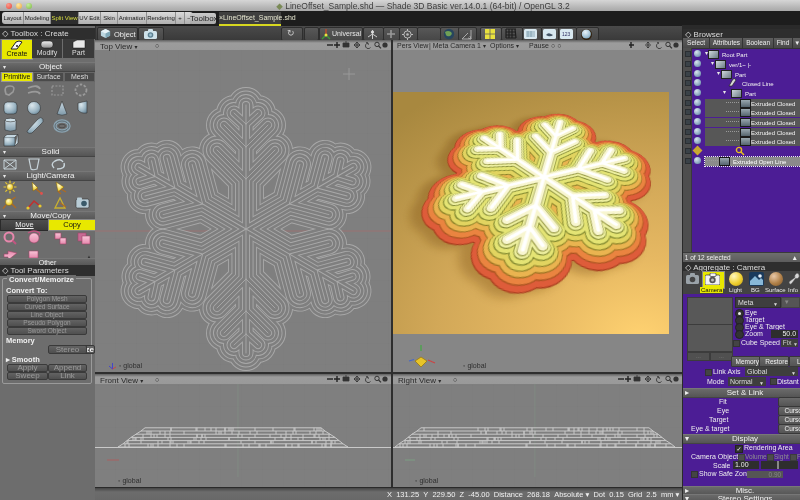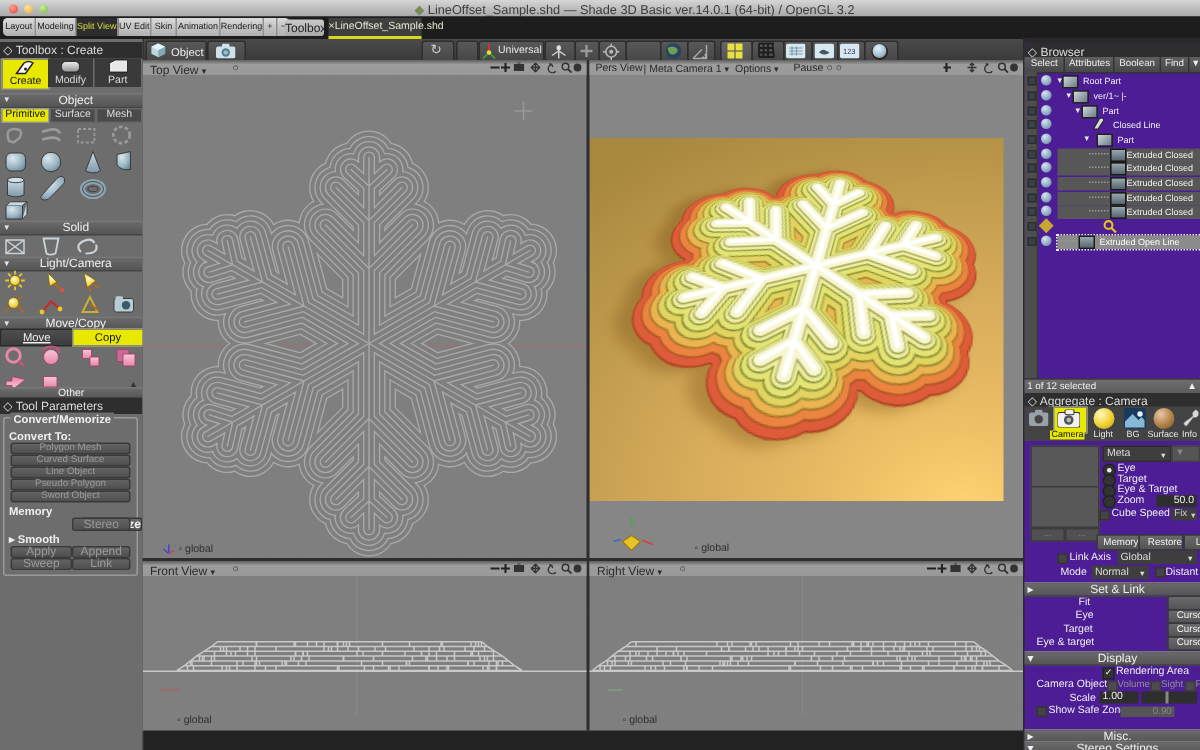--- a/index.html
+++ b/index.html
@@ -836,20 +836,23 @@
       <path d="M20 14 L20 2 M20 14 L34 20 M20 14 L8 18" stroke="#888" stroke-width="0.8" fill="none"></path>
       <path d="M20 8 L20 2" stroke="#44aa44" stroke-width="1.2"></path>
       <path d="M27 17 L34 20" stroke="#cc4444" stroke-width="1.2"></path>
       <path d="M13 16.5 L8 18" stroke="#4466cc" stroke-width="1.2"></path>
       <path d="M14 18 L20 14 L26 18 L20 24 Z" fill="#e8c428" stroke="#9a7a10" stroke-width="0.8"></path>
     </svg>
   </div>
   <div class="abs" style="left:368px;top:322px;color:#2e2e2e;font-size:7px;">◦ global</div>
 </div>
 
+<div class="abs" style="left:95px;top:487px;width:587px;height:13px;background:linear-gradient(#454545,#6c6c6c 30%,#686868);border-top:1px solid #2a2a2a;">
+  <div class="abs txt" style="left:292px;top:2px;color:#f0f0f0;font-size:7.5px;">X&nbsp;&nbsp;131.25&nbsp;&nbsp;Y&nbsp;&nbsp;229.50&nbsp;&nbsp;Z&nbsp;&nbsp;-45.00&nbsp;&nbsp;Distance&nbsp;&nbsp;268.18&nbsp;&nbsp;Absolute&nbsp;▾&nbsp;&nbsp;Dot&nbsp;&nbsp;0.15&nbsp;&nbsp;Grid&nbsp;&nbsp;2.5&nbsp;&nbsp;mm&nbsp;▾</div>
+</div>
 
 <div class="abs" id="rightpanel" style="left:682px;top:25px;width:118px;height:475px;background:#4c1d95;border-left:1px solid #2a2a2a;">
   <div class="abs" style="left:0;top:0;width:118px;height:4px;background:#2a2a2a;"></div>
   <div class="abs hdr" style="left:0;top:4px;width:118px;height:9px;padding-top:1px;">&nbsp;◇ Browser</div>
   <div class="abs" style="left:0;top:13px;width:118px;height:10px;background:linear-gradient(#5e5e5e,#484848);display:flex;border-bottom:1px solid #333;">
     <div style="width:27px;border-right:1px solid #333;color:#eee;font-size:6.5px;text-align:center;line-height:10px;">Select</div>
     <div style="width:33px;border-right:1px solid #333;color:#eee;font-size:6.5px;text-align:center;line-height:10px;">Attributes</div>
     <div style="width:30px;border-right:1px solid #333;color:#eee;font-size:6.5px;text-align:center;line-height:10px;">Boolean</div>
     <div style="width:19px;border-right:1px solid #333;color:#eee;font-size:6.5px;text-align:center;line-height:10px;">Find</div>
     <div style="width:8px;color:#eee;font-size:6px;text-align:center;line-height:10px;">▼</div>

